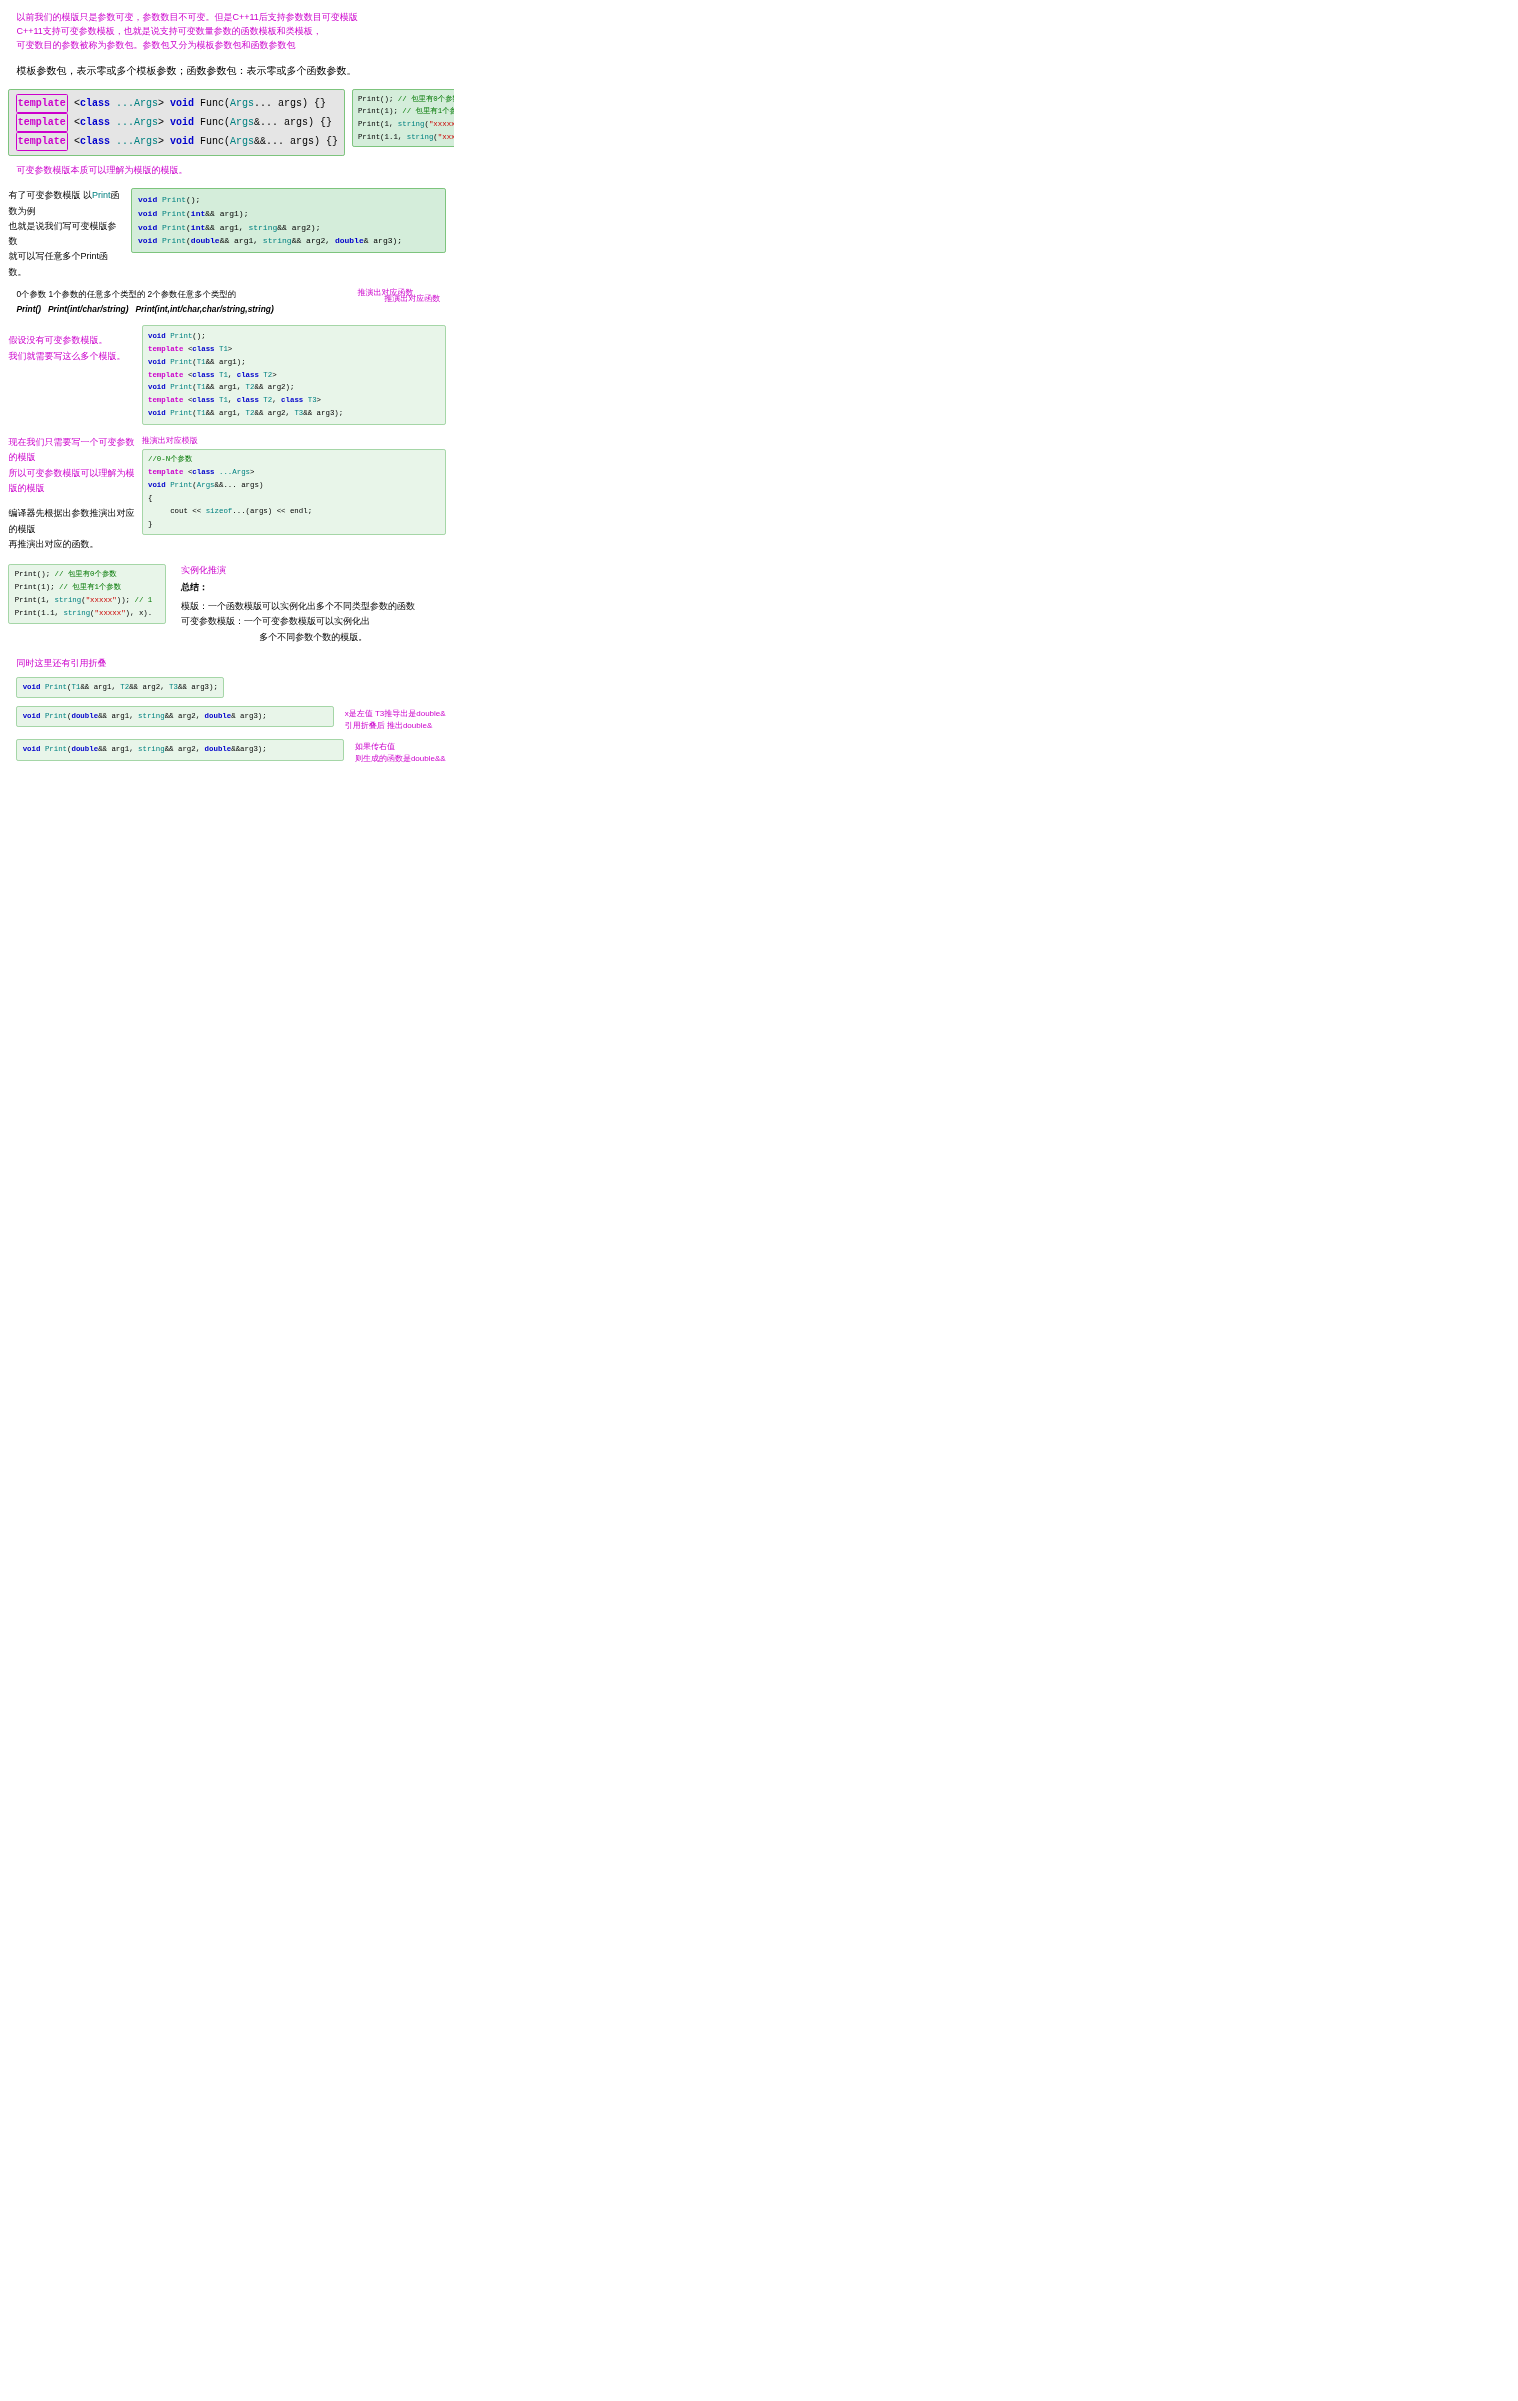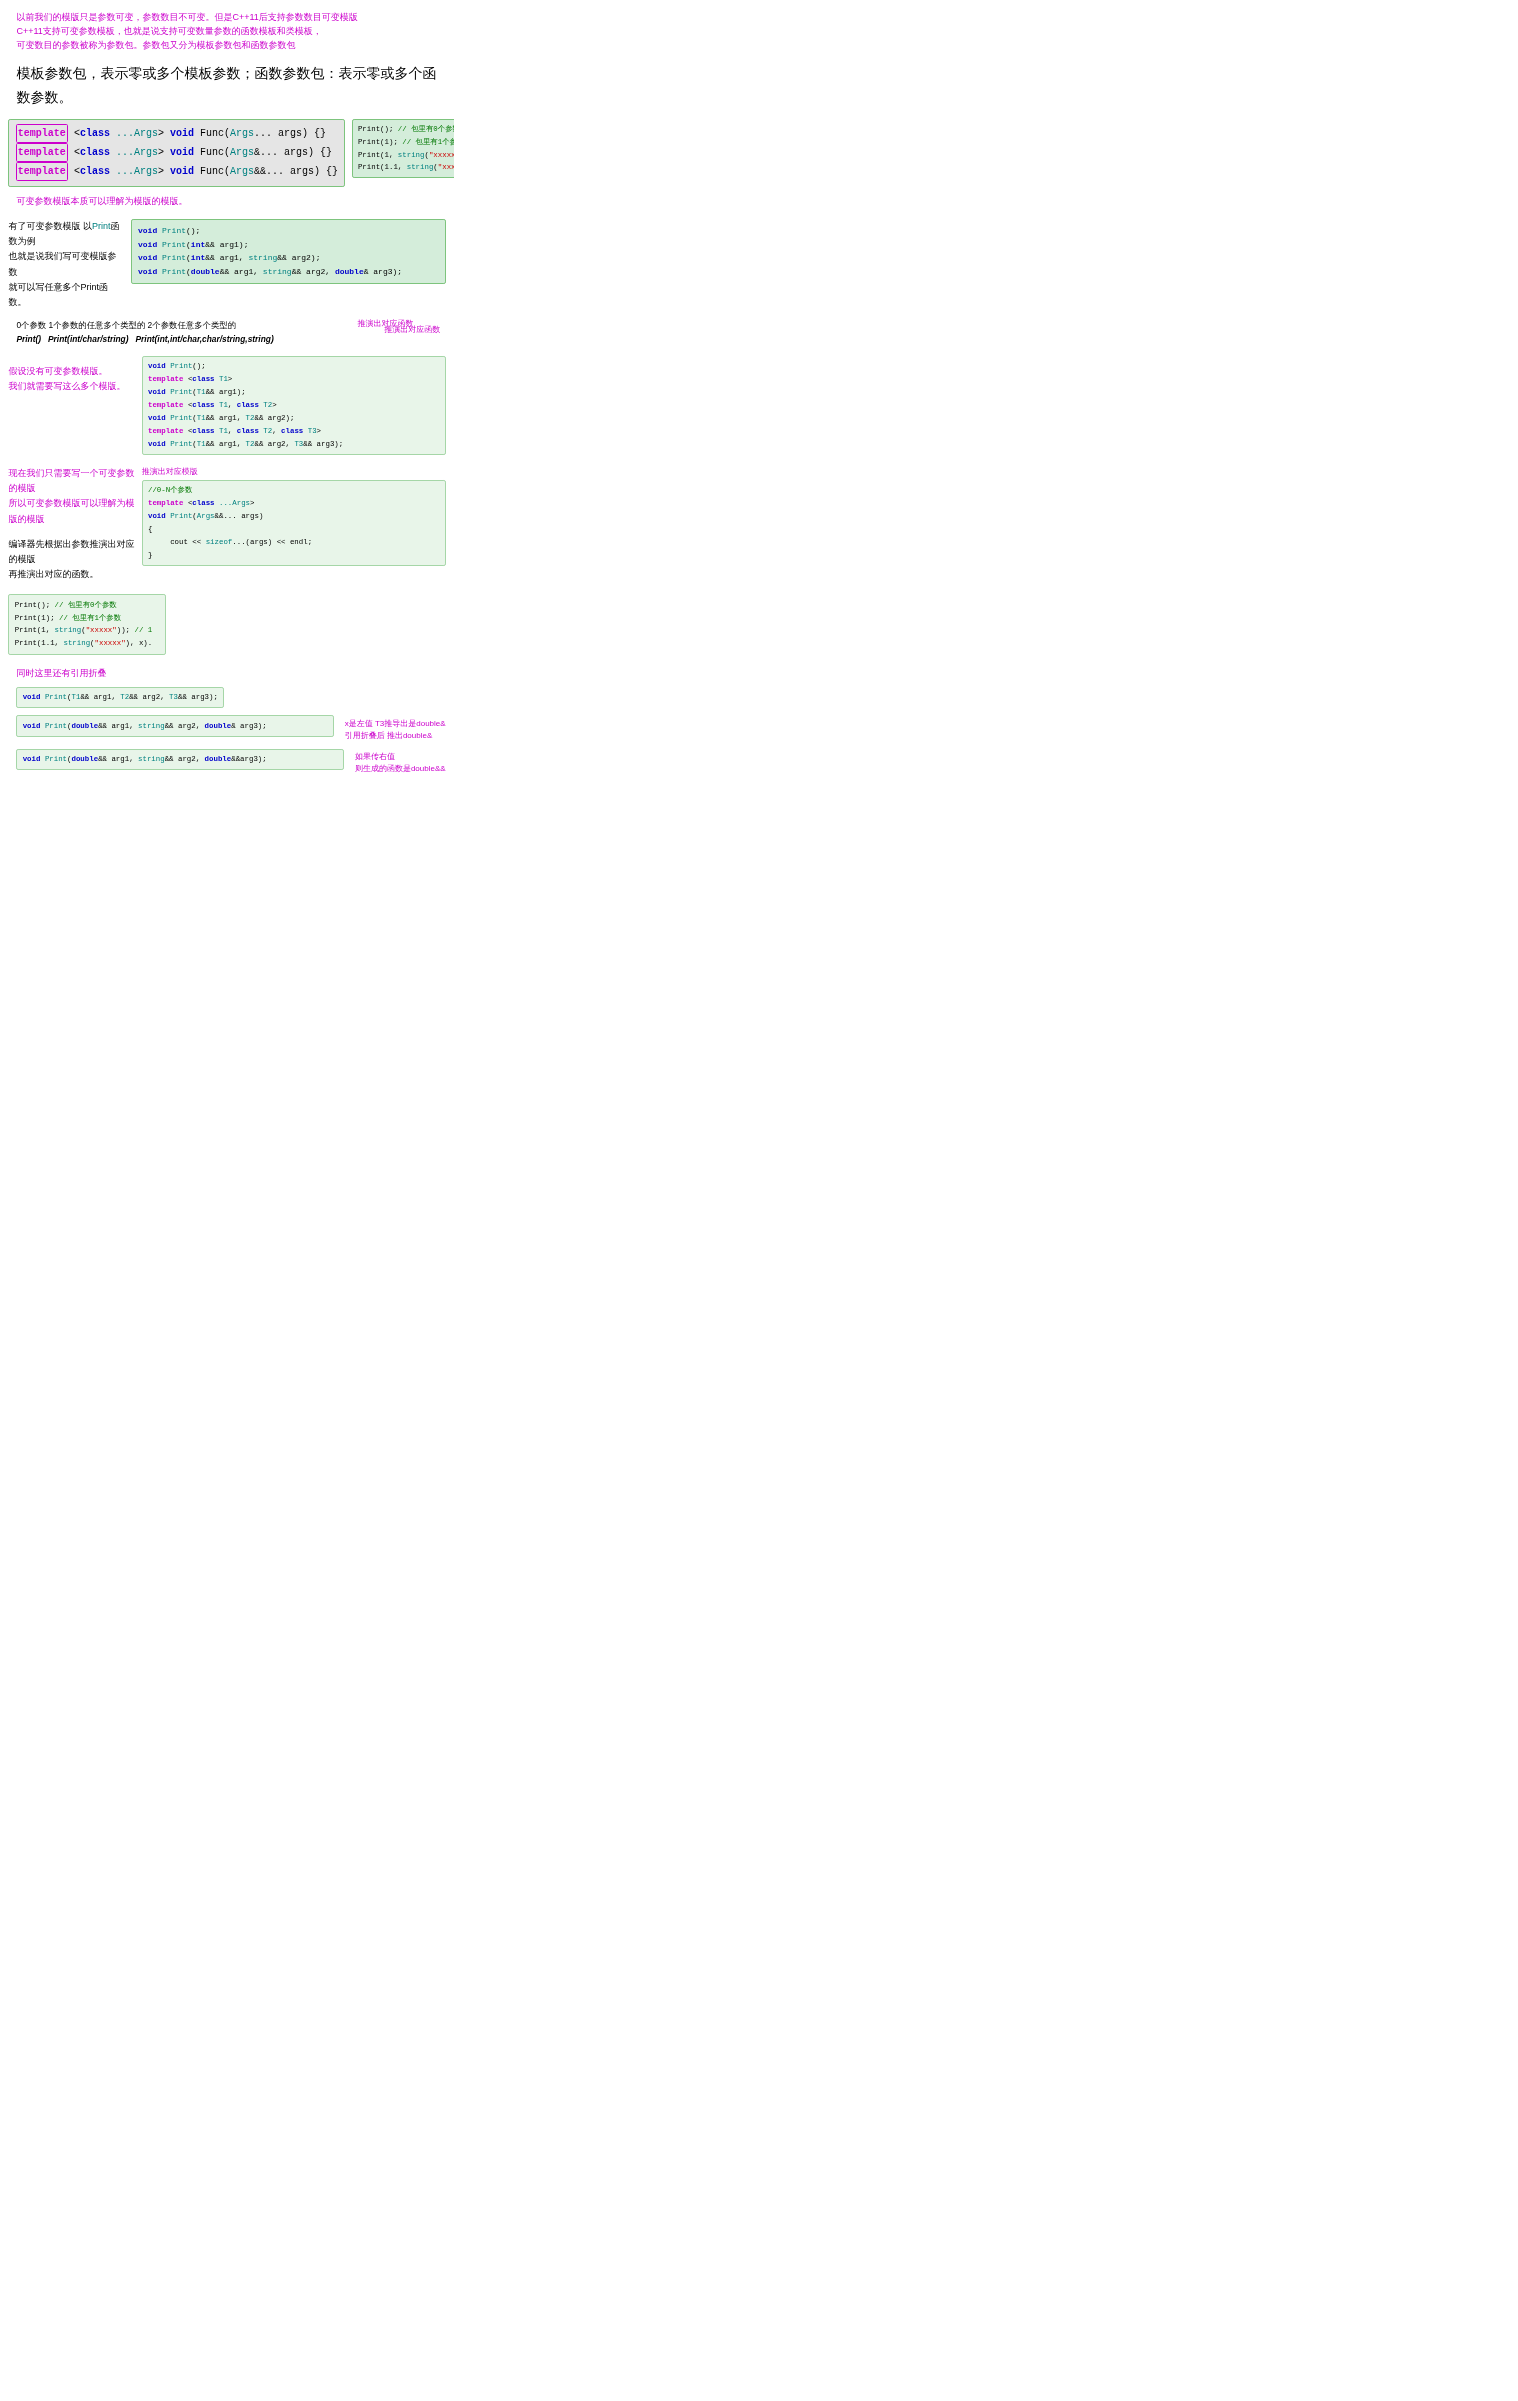--- a/index.html
+++ b/index.html
@@ -11,21 +11,21 @@
       position: relative;
     }
     .intro-text {
       color: #cc00cc;
       font-size: 9px;
       line-height: 1.6;
       margin-bottom: 5.3px;
     }
     .desc-text {
       color: #000;
-      font-size: 14px;
+      font-size: 10px;
       line-height: 1.7;
       margin-bottom: 7.4px;
     }
     .code-block {
       background: #e5e5e5;
       border: 0.8px solid #7dc47d;
       border-radius: 2.1px;
       font-family: 'Consolas', 'Courier New', monospace;
       font-size: 10px;
       padding: 4.2px 6.3px;
@@ -219,20 +219,27 @@
 
   <div class="row-flex" style="margin-top:11.6px;">
     <div style="flex: 0 0 158px;">
       <div class="green-bg-light">
         Print();  <span class="kw-green">// 包里有0个参数</span><br>
         Print(1); <span class="kw-green">// 包里有1个参数</span><br>
         Print(1, <span class="kw-teal">string</span>(<span class="str-red">"xxxxx"</span>)); <span class="kw-green">// 1</span><br>
         Print(1.1, <span class="kw-teal">string</span>(<span class="str-red">"xxxxx"</span>), x).
       </div>
     </div>
+    <div style="flex:1; padding-left:8.4px;">
+      <div class="annotation" style="font-size:9px; margin-bottom:3.2px;">实例化推演</div>
+      <div class="black-text" style="font-weight:bold; margin-bottom:3.2px;">总结：</div>
+      <div class="black-text">模版：一个函数模版可以实例化出多个不同类型参数的函数</div>
+      <div class="black-text">可变参数模版：一个可变参数模版可以实例化出</div>
+      <div class="black-text" style="text-align:center;">多个不同参数个数的模版。</div>
+    </div>
   </div>
 
   <div class="section" style="margin-top:11.6px;">
     <div class="purple-text" style="margin-bottom:5.3px;font-family:Liberation Serif, serif;">同时这里还有引用折叠</div>
     <div class="green-bg-light" style="display:inline-block; margin-bottom:7.4px;">
       <span class="kw-void">void</span> <span class="kw-teal">Print</span>(<span class="kw-teal">T1</span>&amp;&amp; arg1, <span class="kw-teal">T2</span>&amp;&amp; arg2, <span class="kw-teal">T3</span>&amp;&amp; arg3);
     </div>
     <div style="display:flex; align-items:flex-start; gap:10.6px; margin-bottom:7.4px;">
       <div style="flex:1;">
         <div class="green-bg-light">

